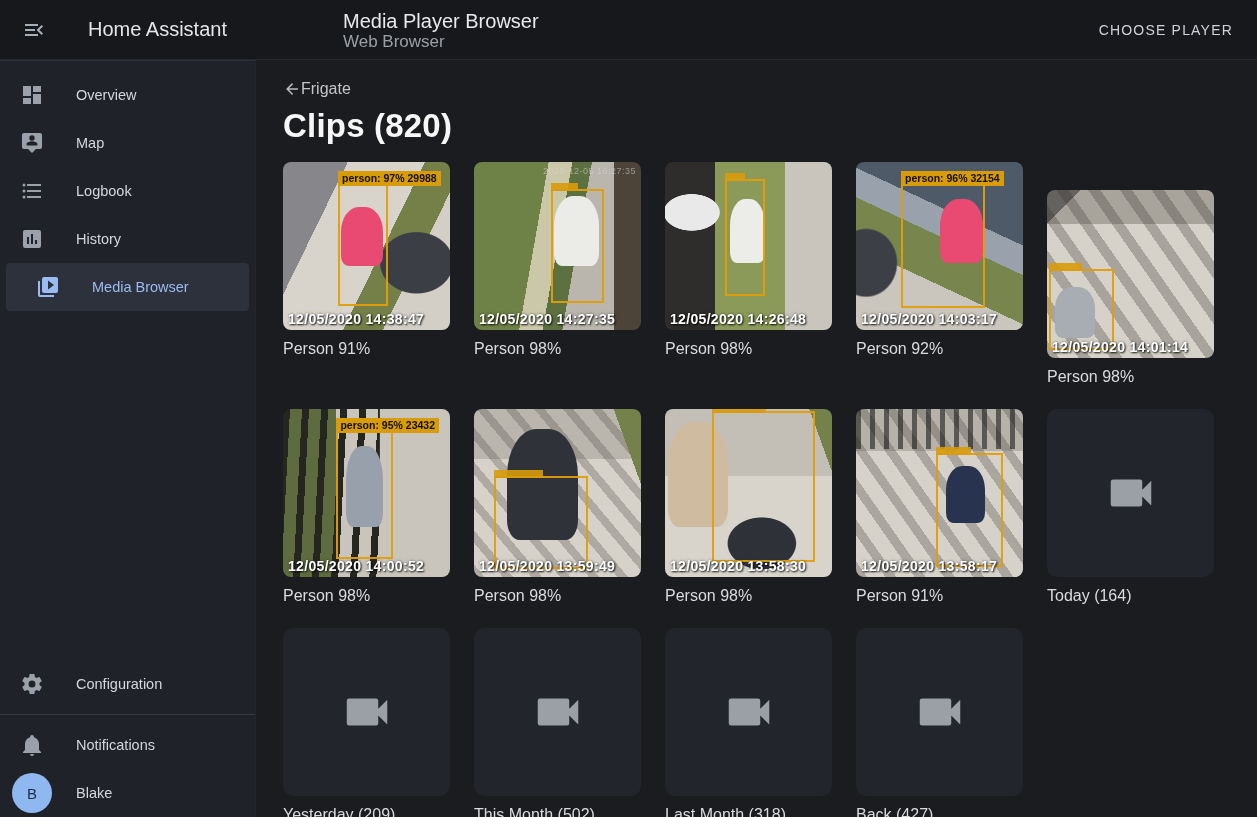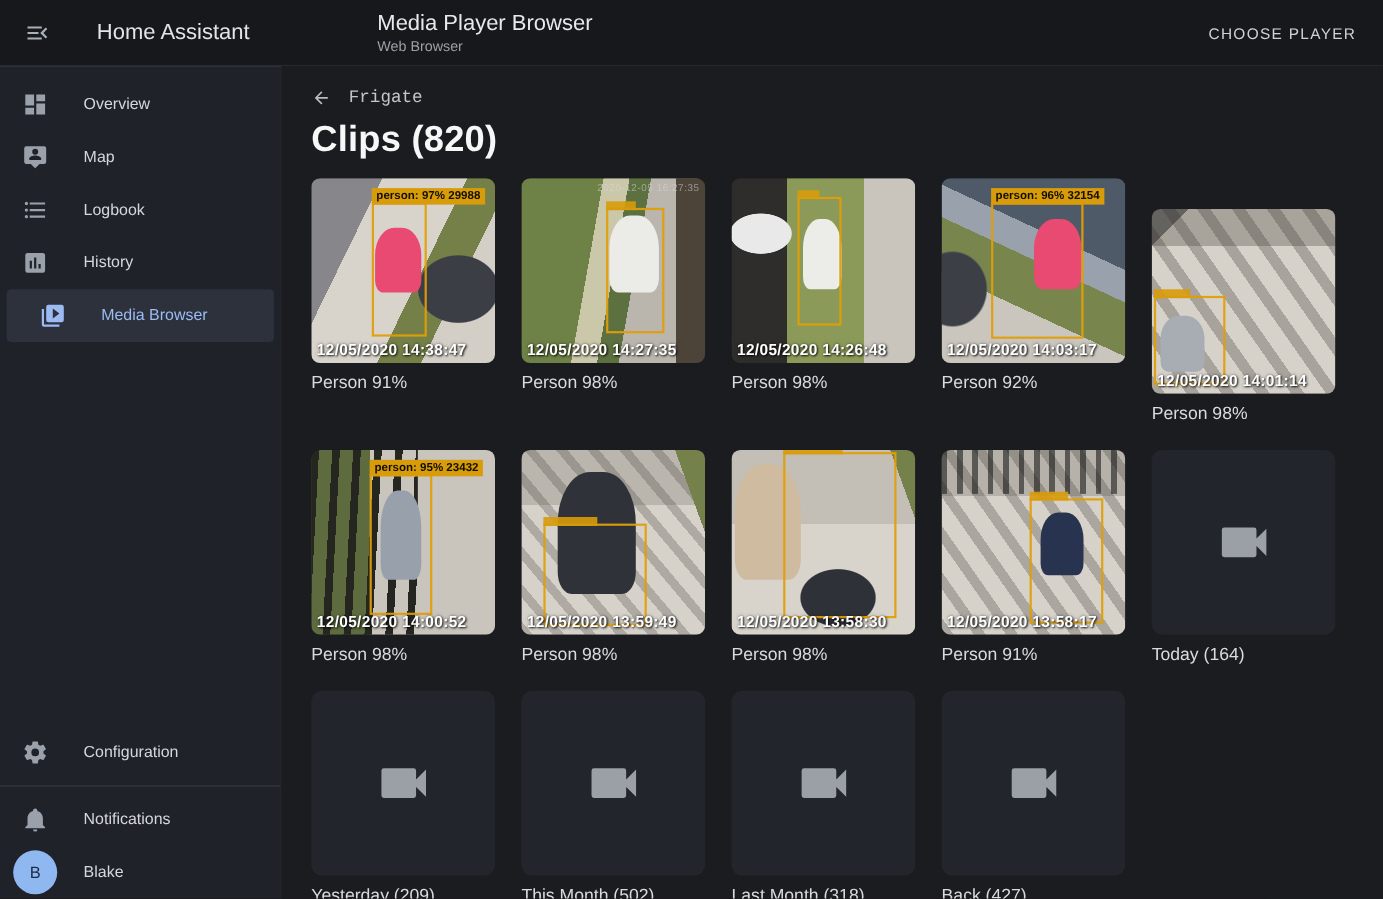--- a/index.html
+++ b/index.html
@@ -14,21 +14,21 @@
   .topbar {
     height:60px; flex:0 0 60px; background:#17181c;
     display:flex; align-items:center; position:relative;
     border-bottom:1px solid #26282d;
   }
   .topbar-left { width:256px; flex:0 0 256px; display:flex; align-items:center; }
   .menu-toggle { width:24px; height:24px; margin-left:22px; cursor:pointer; color:#a9afb8; }
   .app-title { margin-left:42px; font-size:20px; font-weight:400; color:#e4e5e7; white-space:nowrap; }
   .topbar-title-block { margin-left:87px; display:flex; flex-direction:column; }
   .topbar-title { font-size:20px; font-weight:500; color:#e8e9eb; line-height:24px; }
-  .topbar-subtitle { font-size:13px; color:#9aa0a6; line-height:16px; margin-top:1px; }
+  .topbar-subtitle { font-size:17px; color:#9aa0a6; line-height:16px; margin-top:1px; }
   .choose-player {
     position:absolute; right:10px; top:0; height:60px;
     display:flex; align-items:center; padding:0 14px;
     font-size:14px; font-weight:500; letter-spacing:1.2px;
     color:#cfd3d9; background:none; border:none; cursor:pointer;
     font-family:"Liberation Sans", sans-serif;
   }
 
   
   .body-row { flex:1; display:flex; min-height:0; }
@@ -54,22 +54,22 @@
     width:40px; height:40px; border-radius:50%; background:#8fb7f0;
     color:#1b2b45; font-size:15px; font-weight:500;
     display:flex; align-items:center; justify-content:center;
     margin-left:6px; flex:0 0 40px;
   }
   .profile-item .slabel { margin-left:24px; }
 
   
   .main { flex:1; background:#1b1c1f; padding:20px 27px 0 27px; overflow:hidden; }
   .breadcrumb {
-    display:flex; align-items:center; gap:16px; color:#c3c5c8;
-    font-size:16px; cursor:pointer; width:fit-content;font-family:Liberation Mono, monospace;
+    display:flex; align-items:center; gap:0; color:#c3c5c8;
+    font-size:16px; cursor:pointer; width:fit-content;
   }
   .breadcrumb .bicon { width:18px; height:18px; color:#b9bbbe; }
   .page-title { margin-top:9px; font-size:33px; font-weight:700; color:#f7f7f8; letter-spacing:0.2px; }
 
   .grid {
     margin-top:17px;
     display:grid; grid-template-columns:repeat(5,167px);
     column-gap:24px; row-gap:22px;
   }
   .card { width:167px; cursor:pointer; }

